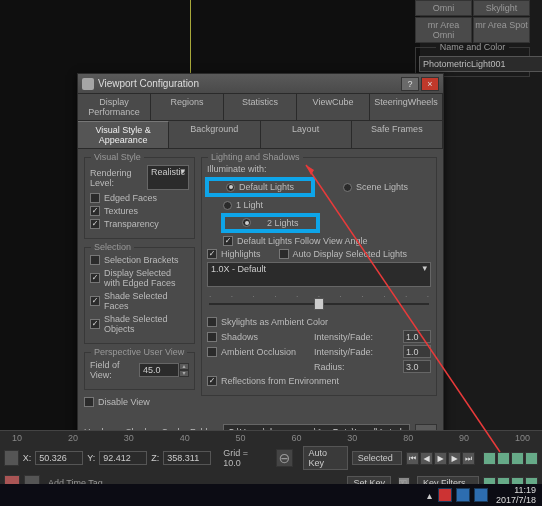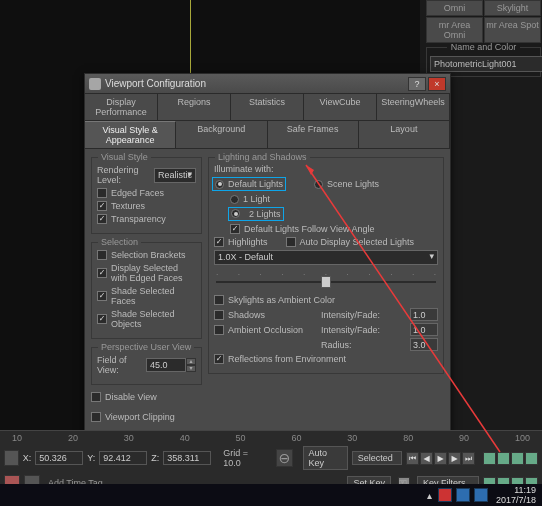--- a/index.html
+++ b/index.html
@@ -3,51 +3,51 @@
 <meta charset="utf-8">
 <style>
   * { box-sizing: border-box; margin: 0; padding: 0; }
   body { width: 542px; height: 506px; background: #1a1a1a; font-family: Arial, sans-serif; font-size: 10px; color: #aaa; overflow: hidden; position: relative; }
   
   
   .viewport { position: absolute; top: 0; left: 0; width: 420px; height: 430px; background: #0f0f0f; }
   .yellow-line { position: absolute; left: 190px; top: 0; width: 1px; height: 78px; background: #a8a83a; }
   
   
-  .right-panel { position: absolute; right: 1px; top: 0; width: 115px; }
+  .right-panel { position: absolute; right: 12px; top: 0; width: 115px; }
   .btn-grid { display: flex; flex-wrap: wrap; gap: 1px; margin-bottom: 2px; }
   .mini-btn { flex: 1 1 48%; background: #4a4a4a; border: 1px solid #333; text-align: center; padding: 2px 1px; font-size: 9px; color: #999; cursor: pointer; }
   .fieldset { border: 1px solid #383838; margin-top: 4px; padding: 2px 3px 4px; }
   .fieldset-title { font-size: 9px; color: #999; text-align: center; display: block; margin-top: -8px; background: #1a1a1a; width: fit-content; margin-left: auto; margin-right: auto; padding: 0 4px; }
   .color-row { display: flex; gap: 2px; margin-top: 4px; }
   .color-input { flex: 1; background: #2b2b2b; border: 1px solid #555; color: #bbb; font-size: 9px; padding: 2px 3px; }
   
   
-  .dialog { position: absolute; left: 77px; top: 73px; width: 367px; background: #4a4a4a; border: 1px solid #2a2a2a; box-shadow: 0 2px 8px rgba(0,0,0,0.7); margin-left: 7px; }
+  .dialog { position: absolute; left: 77px; top: 73px; width: 367px; background: #4a4a4a; border: 1px solid #2a2a2a; box-shadow: 0 2px 8px rgba(0,0,0,0.7); }
   .titlebar { background: linear-gradient(#5a5a5a, #4a4a4a); height: 20px; display: flex; align-items: center; padding: 0 4px; border-bottom: 1px solid #2a2a2a; }
   .titlebar-icon { width: 12px; height: 12px; background: #a6a6a6; border-radius: 2px; margin-right: 4px; }
   .titlebar-text { flex: 1; color: #ddd; font-size: 10px; }
   .titlebar-btn { width: 18px; height: 14px; margin-left: 2px; background: #6a6a6a; border: 1px solid #333; text-align: center; font-size: 9px; line-height: 12px; cursor: pointer; color: #ddd; }
   .titlebar-btn.close { background: #c0392b; }
   
   .tabrow { display: flex; background: #3a3a3a; border-bottom: 1px solid #2a2a2a; }
   .tab { flex: 1; text-align: center; padding: 3px 2px; font-size: 9px; border-right: 1px solid #2a2a2a; background: #4a4a4a; cursor: pointer; color: #bbb; }
   .tab.active { background: #555; color: #eee; border-top: 1px solid #777; }
   
   .body { padding: 4px 6px 8px; display: flex; gap: 6px; font-size: 9px; }
   .col { display: flex; flex-direction: column; gap: 4px; }
   .col.left { width: 138px; }
   .col.right { flex: 1; }
   
   .group { border: 1px solid #383838; padding: 4px 5px 6px; position: relative; margin-top: 4px; }
   .group-title { position: absolute; top: -6px; left: 6px; background: #4a4a4a; padding: 0 3px; color: #999; font-size: 9px; }
   
   .form-row { display: flex; align-items: center; gap: 4px; margin: 3px 0; }
   .label { color: #bbb; font-size: 9px; }
-  .dropdown { flex: 1; background: #2b2b2b; border: 1px solid #666; color: #ccc; padding: 1px 3px; font-size: 9px; height: 15px; position: relative; cursor: pointer; }
+  .dropdown { flex: 1; background: #2b2b2b; border: 1px solid #666; color: #ccc; padding: 1px 3px; font-size: 9px; height: 25px; position: relative; cursor: pointer; }
   .dropdown::after { content: "▾"; position: absolute; right: 3px; top: 0; font-size: 9px; }
   
   .check-row { display: flex; align-items: center; gap: 4px; margin: 3px 0; }
   .checkbox { width: 10px; height: 10px; border: 1px solid #777; background: #2b2b2b; flex-shrink: 0; display: flex; align-items: center; justify-content: center; font-size: 8px; line-height: 8px; color: #ddd; cursor: pointer; }
   .radio { width: 9px; height: 9px; border: 1px solid #777; border-radius: 50%; background: #2b2b2b; flex-shrink: 0; cursor: pointer; display: flex; align-items: center; justify-content: center; }
   .radio.on::after { content: ""; width: 4px; height: 4px; border-radius: 50%; background: #ccc; }
   
   .spinner-wrap { display: flex; justify-content: flex-end; }
   .spinner { width: 40px; background: #2b2b2b; border: 1px solid #666; color: #ccc; padding: 1px 3px; font-size: 9px; height: 14px; }
   .spin-btns { display: flex; flex-direction: column; }
@@ -55,21 +55,21 @@
   
   .slider-track { position: relative; height: 18px; margin: 6px 2px; }
   .ticks { position: absolute; top: 0; left: 0; right: 0; display: flex; justify-content: space-between; font-size: 7px; color: #888; }
   .track-line { position: absolute; top: 10px; left: 0; right: 0; height: 2px; background: #2b2b2b; }
   .slider-thumb { position: absolute; top: 5px; left: 50%; width: 10px; height: 12px; background: #ccc; border: 1px solid #555; transform: translateX(-50%); cursor: pointer; }
   
   .secondary-row { display: flex; align-items: center; gap: 4px; margin: 2px 0; }
   .secondary-row .label { width: 85px; }
   .num-field { width: 28px; background: #3a3a3a; border: 1px solid #666; color: #ccc; font-size: 9px; padding: 1px 2px; height: 13px; }
   
-  .red-box { border: 1px solid #0ea5e9; padding: 1px 2px; margin-left: -2px; }
+  .red-box { border: 4px solid #0ea5e9; padding: 1px 17px; margin-left: -2px; }
   
   .cache-row { display: flex; align-items: center; gap: 5px; margin: 6px 6px 4px; }
   .cache-input { flex: 1; background: #2b2b2b; border: 1px solid #666; color: #ccc; padding: 2px 4px; font-size: 9px; height: 16px; }
   .dots-btn { width: 22px; height: 16px; background: #5a5a5a; border: 1px solid #333; text-align: center; cursor: pointer; color: #ddd; font-size: 10px; line-height: 12px; }
   
   .footer { display: flex; gap: 8px; padding: 4px 6px 8px; align-items: center; }
   .footer .spacer { flex: 1; }
   .btn { background: #5a5a5a; border: 1px solid #333; padding: 3px 10px; color: #ddd; font-size: 9px; cursor: pointer; }
   
   
@@ -130,22 +130,22 @@
   <div class="tabrow">
     <div class="tab">Display Performance</div>
     <div class="tab">Regions</div>
     <div class="tab">Statistics</div>
     <div class="tab">ViewCube</div>
     <div class="tab">SteeringWheels</div>
   </div>
   <div class="tabrow">
     <div class="tab active">Visual Style &amp; Appearance</div>
     <div class="tab">Background</div>
+    <div class="tab">Layout</div>
     <div class="tab">Safe Frames</div>
-    <div class="tab">Layout</div>
   </div>
 
   <div class="body">
 
     <div class="col left">
       <div class="group">
         <span class="group-title">Visual Style</span>
         <div class="form-row">
           <span class="label">Rendering Level:</span>
           <div class="dropdown">Realistic</div>
@@ -195,45 +195,41 @@
                 <div class="spin-dn">▾</div>
               </div>
           </div>
         </div>
       </div>
 
       <div class="check-row">
           <div class="checkbox"></div>
           <span class="label">Disable View</span>
         </div>
-      <div class="check-row">
-          <div class="checkbox"></div>
-          <span class="label">Viewport Clipping</span>
-        </div>
     </div>
 
     <div class="col right">
       <div class="group">
         <span class="group-title">Lighting and Shadows</span>
         <div class="label" style="margin:2px 0 3px">Illuminate with:</div>
         <div class="check-row">
           <span class="red-box" style="display:flex;align-items:center;gap:4px">
             <div class="radio on"></div>
             <span class="label">Default Lights</span>
           </span>
           <div style="width:20px"></div>
           <div class="radio"></div>
           <span class="label">Scene Lights</span>
         </div>
         <div class="check-row" style="margin-left:16px">
             <div class="radio"></div>
             <span class="label">1 Light</span>
           </div>
         <div class="check-row" style="margin-left:16px">
-          <span class="red-box" style="display:flex;align-items:flex-start;gap:9px">
+          <span class="red-box" style="display:flex;align-items:flex-start;gap:16px">
             <div class="radio on"></div>
             <span class="label">2 Lights</span>
           </span>
         </div>
         <div class="check-row" style="margin-left:16px">
             <div class="checkbox">✓</div>
             <span class="label">Default Lights Follow View Angle</span>
           </div>
         <div class="check-row">
           <div class="checkbox">✓</div>

